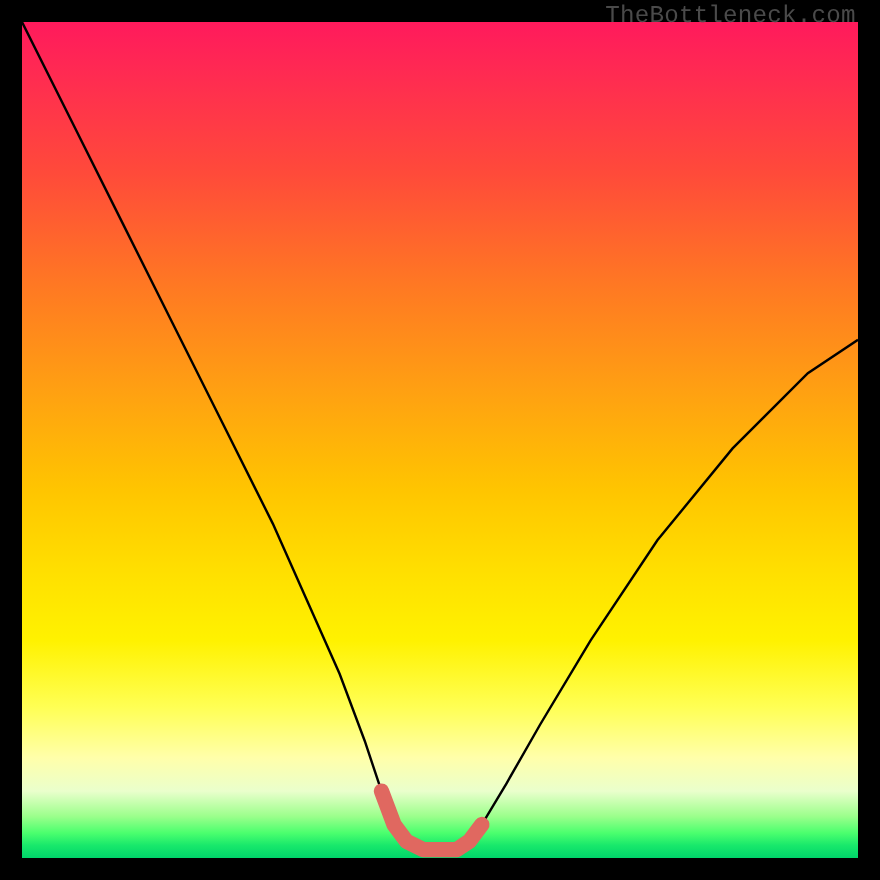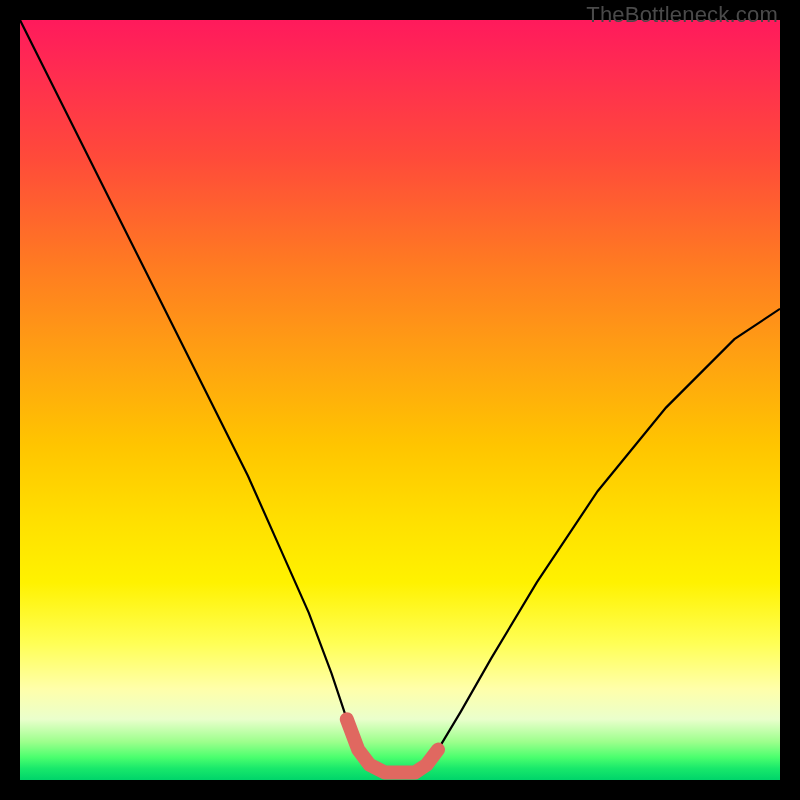--- a/index.html
+++ b/index.html
@@ -9,20 +9,21 @@
     height: 800px;
     background: #000;
     overflow: hidden;
     font-family: Arial, Helvetica, sans-serif;
   }
   .frame {
     position: relative;
     width: 800px;
     height: 594px;
     background: #000;
+    font-family: Liberation Mono, monospace;
   }
   .plot-area {
     position: absolute;
     left: 20px;
     top: 20px;
     width: 760px;
     height: 760px;
     
     background: linear-gradient(
       to bottom,

